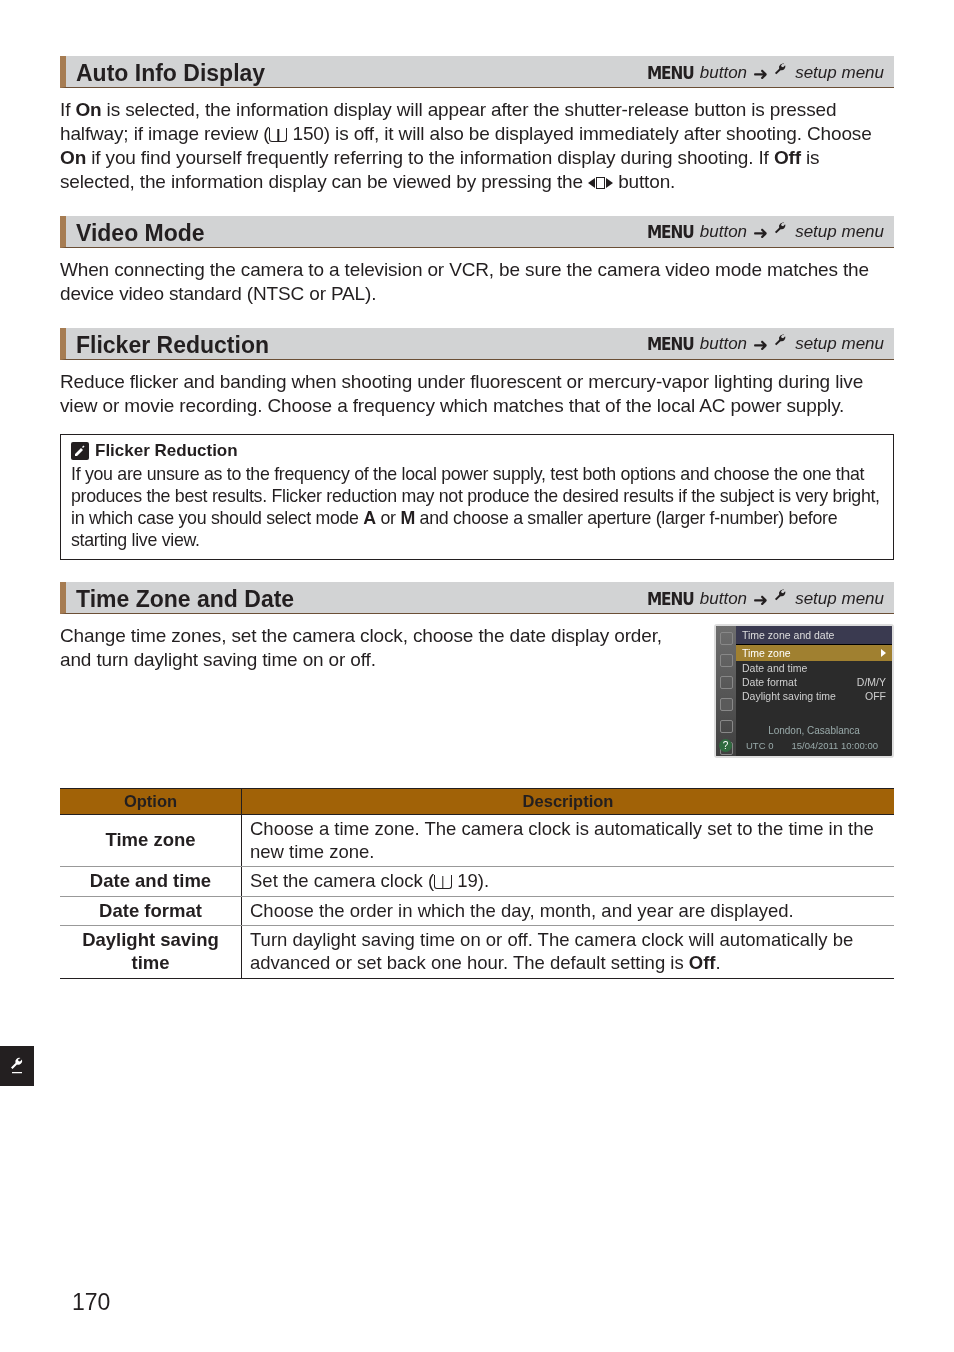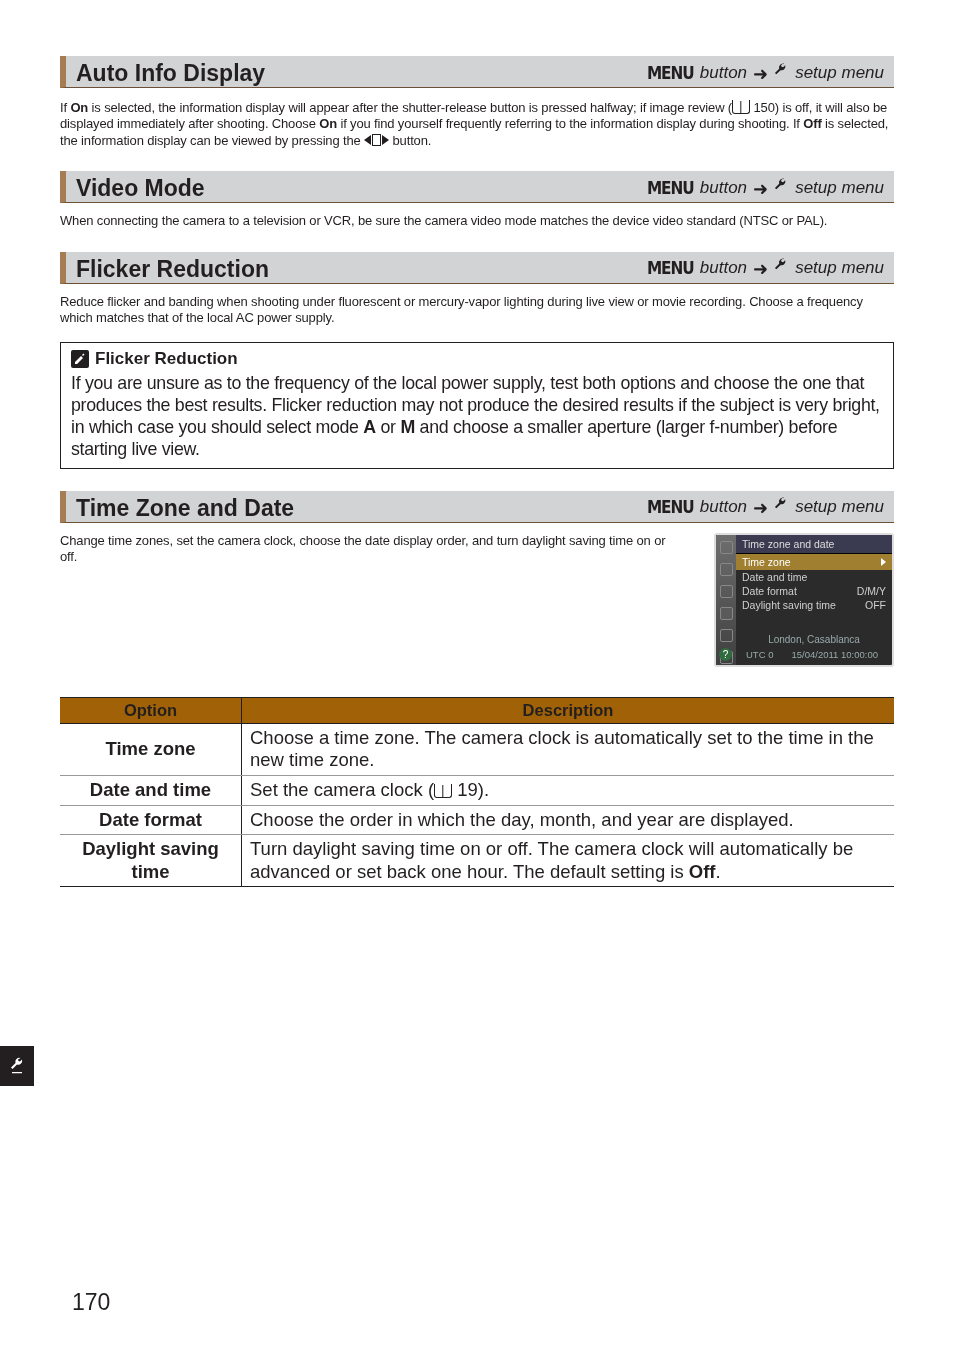--- a/index.html
+++ b/index.html
@@ -56,21 +56,21 @@
     width: 15px;
     height: 15px;
     display: inline-block;
   }
   .wrench-icon svg { width: 100%; height: 100%; display: block; }
   .setup-menu-text { font-style: italic; }
 
   
   p.body {
     margin: 10px 0 0 0;
-    font-size: 13px;
+    font-size: 19px;
     line-height: 1.26;
     letter-spacing: -0.15px;
   }
   .bold { font-weight: 700; }
   .book-icon {
     display: inline-block;
     position: relative;
     top: 2px;
     width: 18px; height: 14px;
   }

